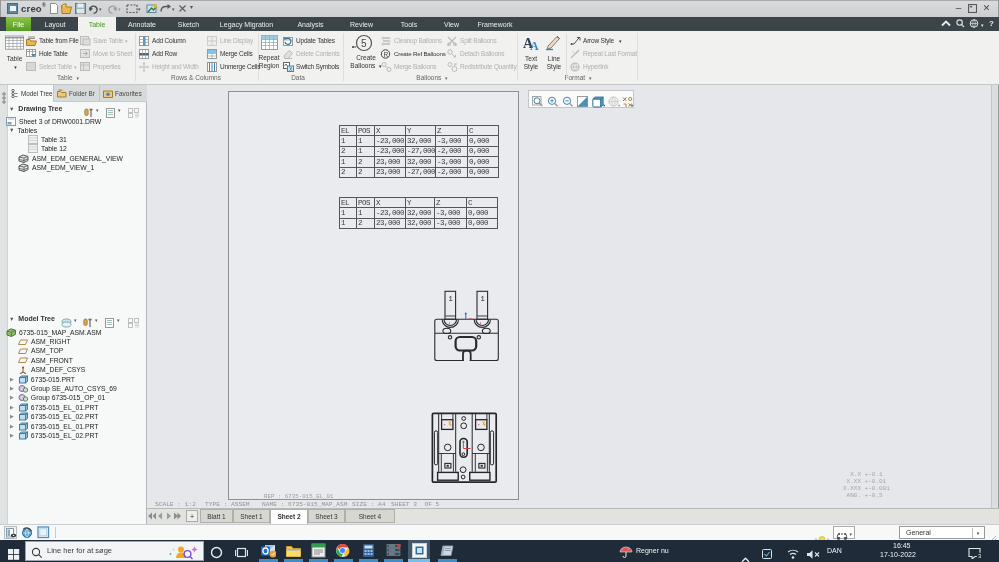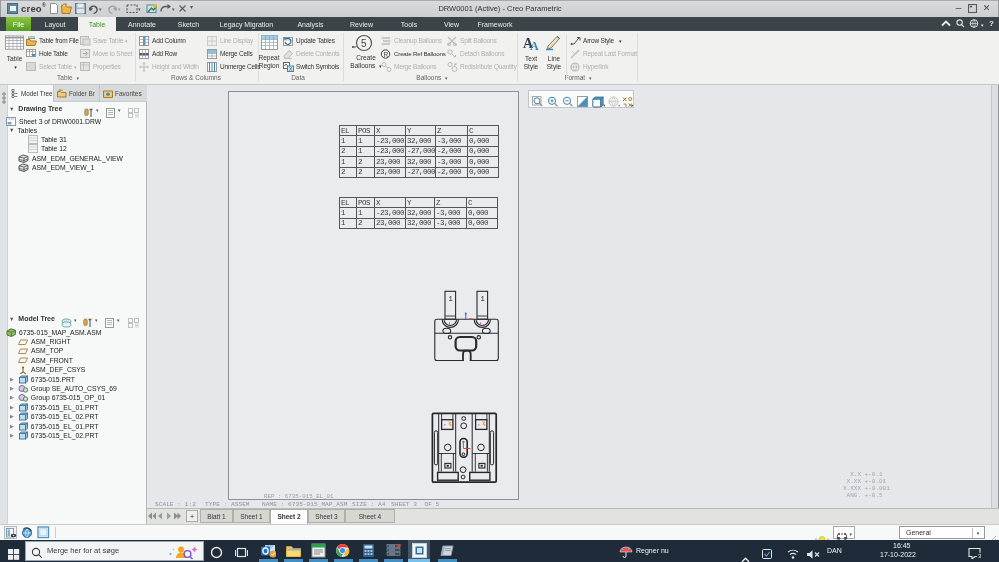--- a/index.html
+++ b/index.html
@@ -112,21 +112,20 @@
         <path d="M7.5,1 L11,3.5 L7.5,6 z" fill="#56595b"></path>
       </svg>
       <span style="font-size:5px;color:#555;">▾</span>
     </div>
   <div class="abs qat" style="left:178px;">
       <svg width="9" height="11">
         <path d="M1.5,2.5 L7.5,8.5 M7.5,2.5 L1.5,8.5" stroke="#5c5f61" stroke-width="1.2"></path>
       </svg>
     </div>
   <div class="abs qat" style="left:190px; font-size:6px; color:#555;">▾</div>
-  <div id="titletext" class="abs">DRW0001 (Active) - Creo Parametric</div>
   <div class="abs winbtn" style="left:952px; font-size:10px;">–</div>
   <div class="abs winbtn" style="left:966px;"><svg width="9" height="9" style="margin-top:2px;">
         <rect x="0.5" y="0.5" width="8" height="8" fill="none" stroke="#55585a" stroke-width="1.1"></rect>
         <rect x="1.8" y="1.8" width="2.4" height="1.6" fill="#55585a"></rect>
       </svg></div>
   <div class="abs winbtn" style="left:980px; font-size:9px;">✕</div>
 
   <div id="tabbar" class="abs"></div>
   <div id="tab-file" class="abs rtab" style="left:6px; width:25px;">File</div>
   <div class="abs rtab" style="left:32px; width:46px;">Layout</div>
@@ -718,21 +717,21 @@
         <rect x="0" y="0" width="5.2" height="5" fill="#eef1f3"></rect>
         <rect x="6" y="0" width="5.2" height="5" fill="#eef1f3"></rect>
         <rect x="0" y="5.8" width="5.2" height="5" fill="#eef1f3"></rect>
         <rect x="6" y="5.8" width="5.2" height="5" fill="#eef1f3"></rect>
       </svg></div>
   <div class="abs" style="left:25px; top:541px; width:179px; height:20px; background:#f3f4f5; border:1px solid #98a5b3;"></div>
   <div class="abs" style="left:31px; top:545px;"><svg width="12" height="12">
         <circle cx="5" cy="5" r="3.6" fill="none" stroke="#3a3a3a" stroke-width="1.1"></circle>
         <path d="M7.7,7.7 l3,3" stroke="#3a3a3a" stroke-width="1.1"></path>
       </svg></div>
-  <div class="abs" style="left:47px; top:546px; font-size:7.5px; color:#3c3c3c;">Merge her for at søge</div>
+  <div class="abs" style="left:47px; top:546px; font-size:7.5px; color:#3c3c3c;">Line her for at søge</div>
   <div class="abs" style="left:168px; top:543px;"><svg width="30" height="17">
     <circle cx="13" cy="6.5" r="3" fill="#f5a623"></circle>
         <path d="M8,15 c0,-3.5 2.5,-5.5 5,-5.5 c2.5,0 5,2 5,5.5 z" fill="#f5a623"></path>
     <circle cx="19.5" cy="11" r="3.4" fill="none" stroke="#7a4fd0" stroke-width="1.4"></circle>
         <path d="M22,13.5 l2.5,2.5" stroke="#7a4fd0" stroke-width="1.4"></path>
     <circle cx="2.5" cy="11" r="1" fill="#37b6e5"></circle>
         <circle cx="5.5" cy="6.5" r="0.8" fill="#f0c030"></circle>
         <path d="M26.5,3.5 l1,2 l2,1 l-2,1 l-1,2 l-1,-2 l-2,-1 l2,-1 z" fill="#d070d0"></path>
   </svg></div>
   <div class="abs" style="left:210px; top:545px;"><svg width="13" height="13">

